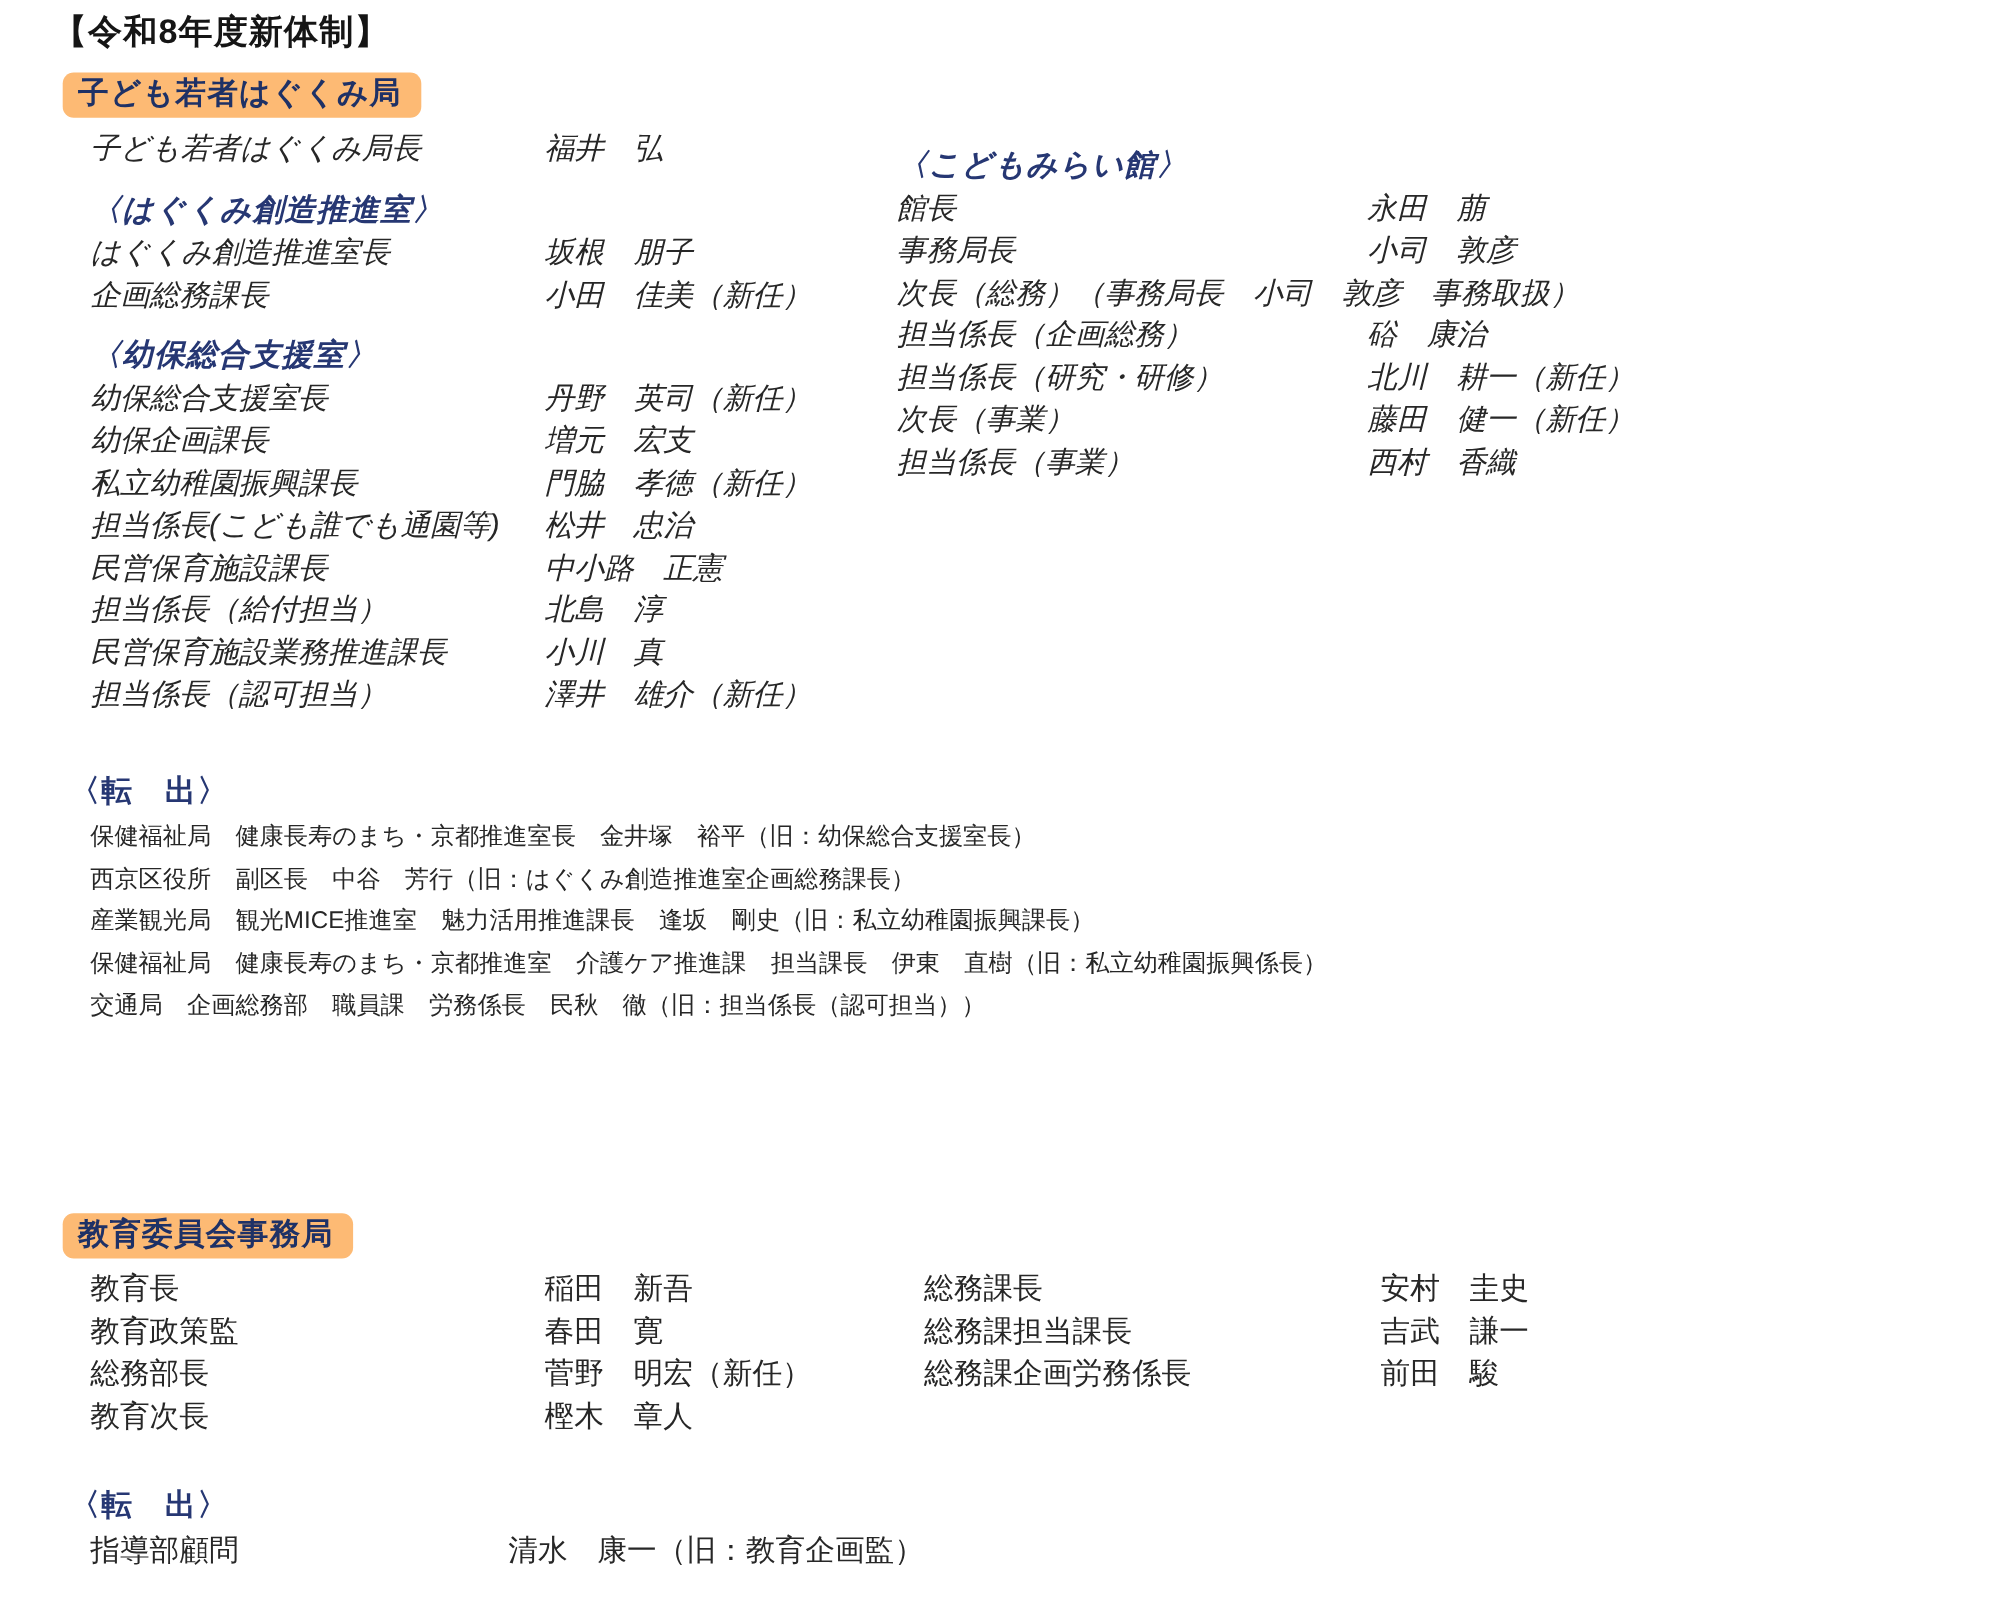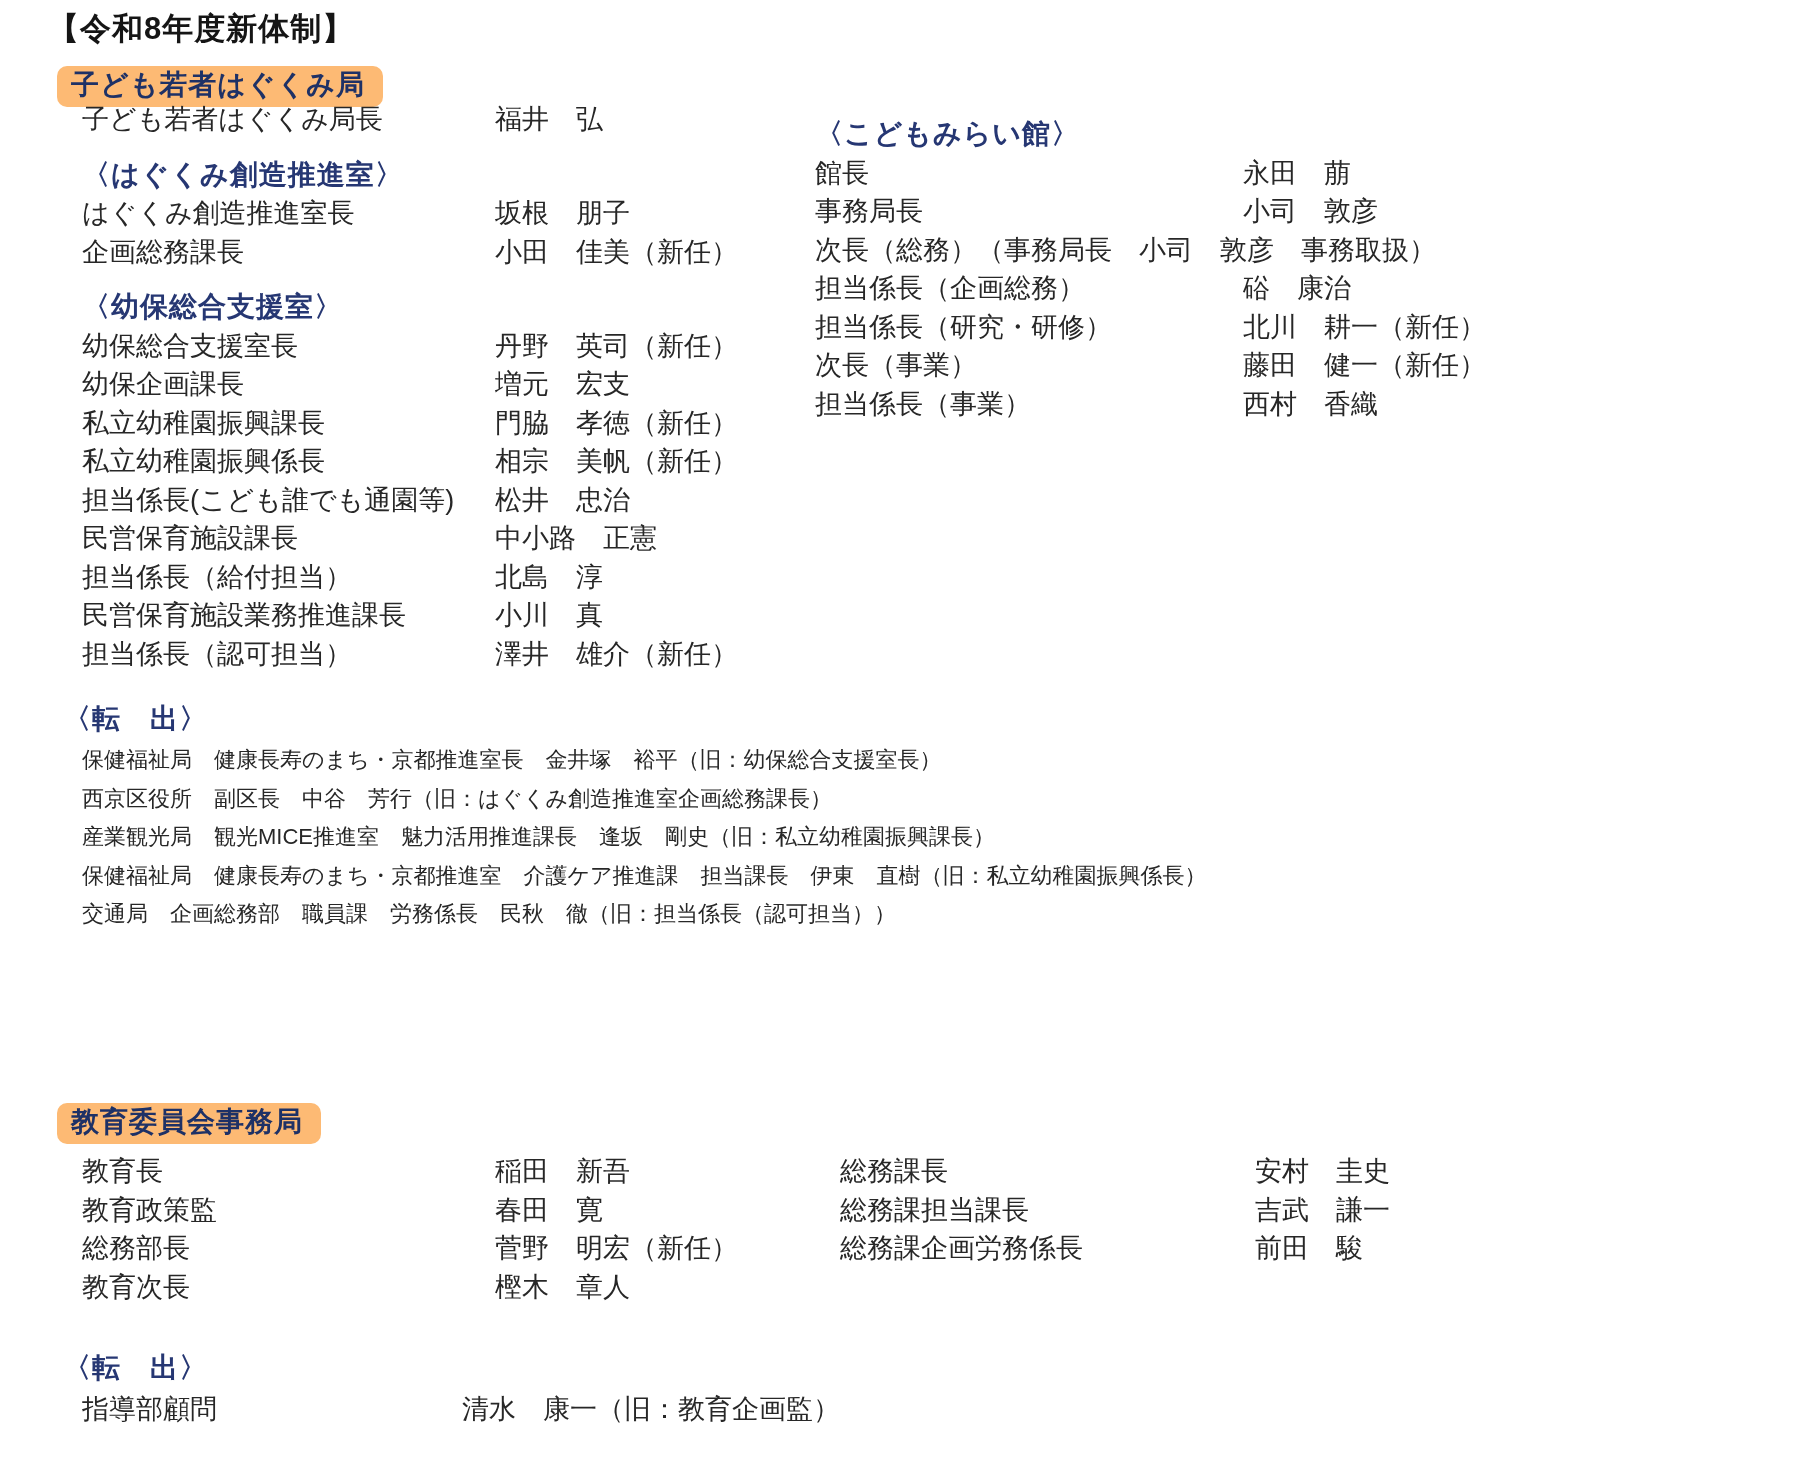--- a/index.html
+++ b/index.html
@@ -16,21 +16,21 @@
   }
   .badge{
     position:absolute;display:inline-block;
     background:#fdba74;color:#1e3166;
     font-size:28px;font-weight:800;letter-spacing:1px;
     padding:2px 18px 5px 14px;border-radius:10px;line-height:34px;
   }
   .badge1{left:57px;top:66px;}
   .badge2{left:57px;top:1103px;}
   .cols{position:absolute;display:flex;align-items:flex-start;}
-  .cols1{left:82px;top:100px;width:1700px;}
+  .cols1{left:82px;top:116px;width:1700px;font-style:italic;}
   .cols2{left:82px;top:1152px;width:1700px;}
   .col{display:flex;flex-direction:column;}
   .col-l1{width:733px;}
   .col-r1{width:960px;margin-top:-2px;}
   .col-l2{width:758px;}
   .col-r2{width:900px;}
   .entry{display:flex;align-items:center;height:38.5px;font-size:27px;white-space:nowrap;}
   .entry.header{margin-top:17px;text-align:center;}
   .entry.header .part-text{color:#263773;font-weight:800;font-size:28px;letter-spacing:1px;}
   .entry.line .part-text{font-weight:500;}
@@ -95,25 +95,20 @@
           <span class="part-label">幼保企画課長</span>
           <span class="part-name">増元　宏支</span>
         </div>
         <div class="entry row">
 
           <span class="part-label">私立幼稚園振興課長</span>
           <span class="part-name">門脇　孝徳（新任）</span>
         </div>
         <div class="entry row">
 
-          <span class="part-label">私立幼稚園振興係長</span>
-          <span class="part-name">相宗　美帆（新任）</span>
-        </div>
-        <div class="entry row">
-
           <span class="part-label">担当係長(こども誰でも通園等)</span>
           <span class="part-name">松井　忠治</span>
         </div>
         <div class="entry row">
 
           <span class="part-label">民営保育施設課長</span>
           <span class="part-name">中小路　正憲</span>
         </div>
         <div class="entry row">
 

